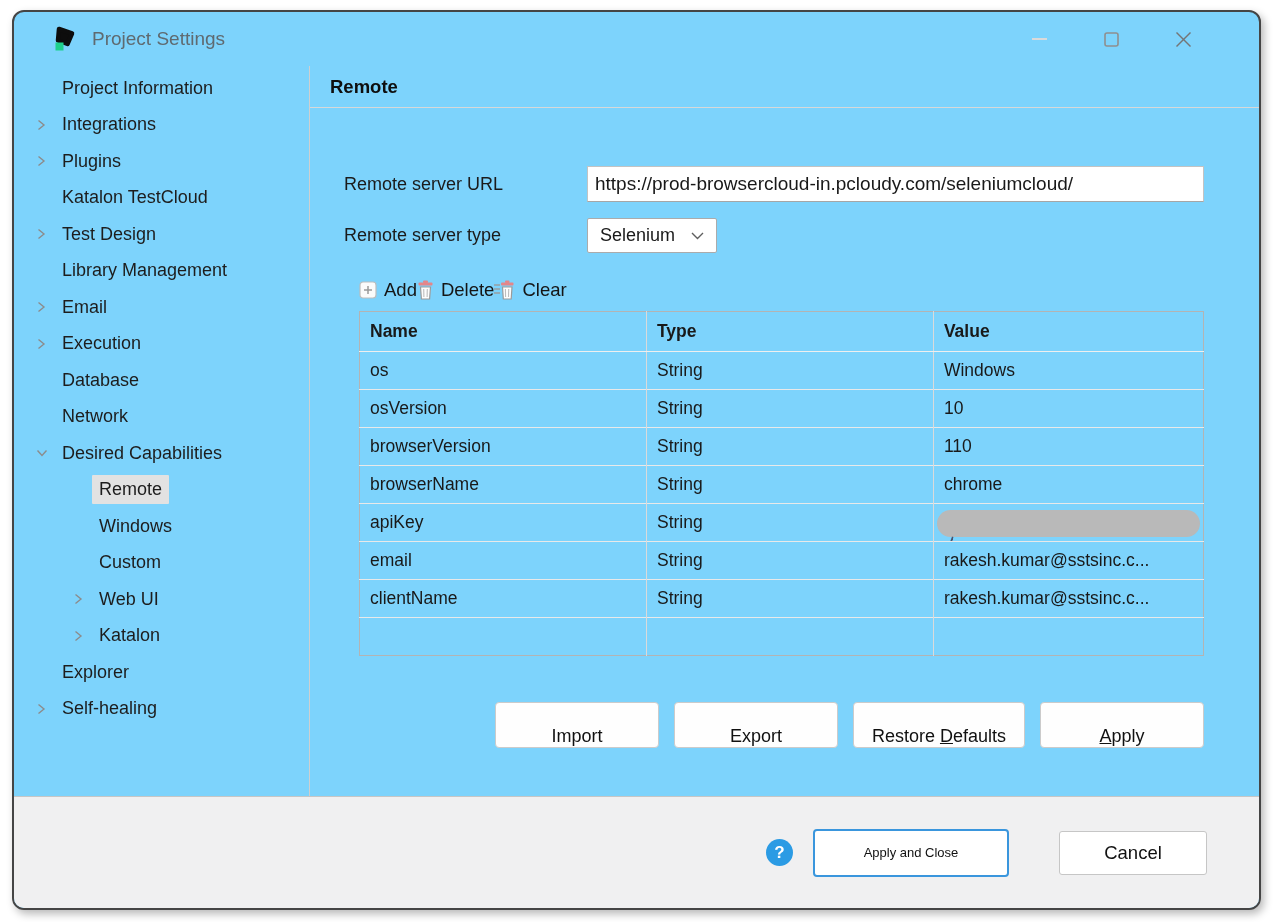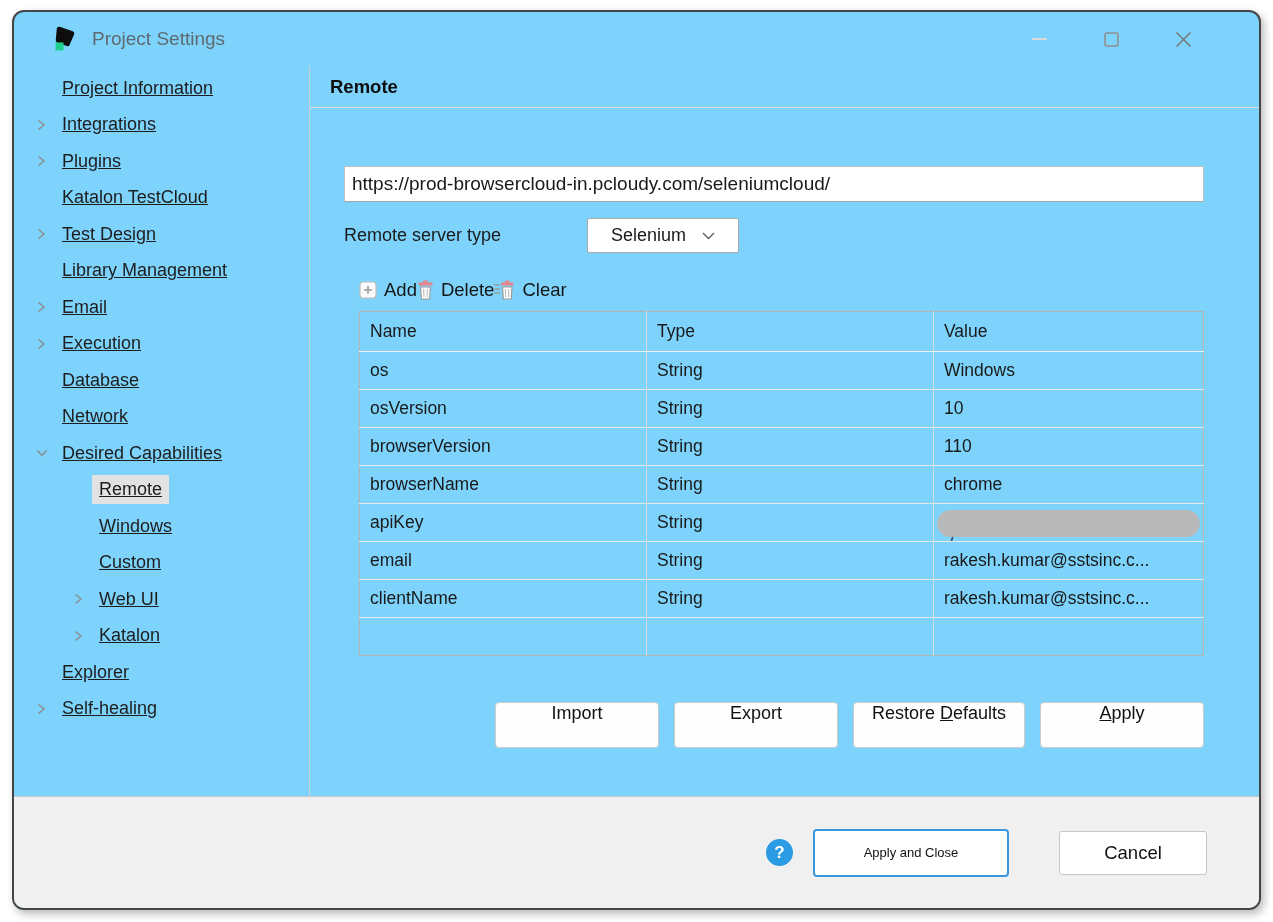--- a/index.html
+++ b/index.html
@@ -16,61 +16,61 @@
   .titlebar { height:54px; flex:0 0 auto; display:flex; align-items:center; padding-left:38px; }
   .logo { width:26px; height:28px; margin-right:14px; flex:0 0 auto; }
   .title { font-size:19px; color:#5f6a70; }
   .win-controls { margin-left:auto; display:flex; align-items:center; gap:28px; padding-right:54px; }
   .win-btn { width:44px; height:40px; display:flex; align-items:center; justify-content:center; }
 
   
   .body { flex:1 1 auto; display:flex; min-height:0; }
 
   .sidebar { width:296px; flex:0 0 auto; border-right:1px solid #cfcfcf; padding-top:4px; overflow:hidden; }
-  .side-item { height:36.5px; display:flex; align-items:center; font-size:18px; color:#1d1d1d; cursor:default;text-decoration:underline; }
+  .side-item { height:36.5px; display:flex; align-items:center; font-size:18px; color:#1d1d1d; cursor:default; }
   .side-item.l0 { padding-left:14px; }
   .side-item.l1 { padding-left:51px; }
   .chev { width:27px; flex:0 0 auto; display:flex; align-items:center; justify-content:center; }
   .side-label { padding:4px 7px; white-space:nowrap; }
   .side-item.selected .side-label { background:#e2e2e2; border-radius:1px; }
 
   .main { flex:1 1 auto; display:flex; flex-direction:column; min-width:0; }
   .main-header { height:42px; flex:0 0 auto; display:flex; align-items:center; padding-left:20px;
                  border-bottom:1px solid #d8d8d8; font-weight:bold; font-size:18.5px; color:#0e0e0e; }
   .main-content { flex:1 1 auto; padding:58px 55px 0 34px; min-height:0; }
 
   .form-row { display:flex; align-items:center; margin-bottom:16px; }
   .form-label { width:243px; flex:0 0 auto; font-size:18px; color:#1b1b1b; }
   .url-input { flex:1 1 auto; height:36px; background:#fff; border:1px solid #c3c3c3; border-bottom-color:#a6a6a6;
                font-size:19px; color:#191919; display:flex; align-items:center; padding:0 7px;
                white-space:nowrap; overflow:hidden; }
   .select { height:35px; background:#fff; border:1px solid #ababab; border-radius:2px;
-            display:flex; align-items:center; gap:16px; padding:0 23px; font-size:18px; color:#191919; }
+            display:flex; align-items:center; gap:16px; padding:0 12px; font-size:18px; color:#191919; }
 
   .cap-toolbar { margin:26px 0 10px 15px; display:flex; align-items:center; font-size:18.5px; color:#151515; }
   .tool { display:flex; align-items:center; gap:7px; cursor:default; }
 
   table.cap-table { width:calc(100% - 15px); margin-left:15px; border-collapse:collapse; table-layout:fixed;
                     border:1px solid #b3b3b3; font-size:17.5px; color:#191919; }
-  .cap-table th { height:40px; font-weight:normal; text-align:left; }
+  .cap-table th { height:40px; font-weight:bold; text-align:left; }
   .cap-table th, .cap-table td { padding:0 10px; border-right:1px solid #dadada; white-space:nowrap; overflow:hidden; }
   .cap-table th:last-child, .cap-table td:last-child { border-right:none; }
   .cap-table td { height:38px; }
   .cap-table thead th { border-bottom:1px solid #efefef; }
   .cap-table tbody tr + tr td { border-top:1px solid #e9e9e9; }
   .col-name { width:34%; } .col-type { width:34%; } .col-value { width:32%; }
 
   .redact-pill { display:block; height:27px; border-radius:14px; background:#b9b9b9;
                  width:calc(100% + 14px); margin-left:-7px; position:relative; top:1px; }
   .redact-tail { position:absolute; left:12px; bottom:-6px; width:4px; height:7px;
                  border-right:2px solid #4a5470; transform:rotate(16deg); border-bottom-right-radius:4px; }
 
   .action-row { display:flex; justify-content:flex-end; gap:15px; margin-top:46px; }
   .btn { min-width:164px; height:46px; padding:0 18px; background:#fefefe; border:1px solid #cbcbcb; border-radius:4px;
-         display:flex; align-items:flex-start; justify-content:center; font-size:18px; color:#111; cursor:default; }
+         display:flex; align-items:flex-end; justify-content:center; font-size:18px; color:#111; cursor:default; }
 
   
   .bottom-bar { height:112px; flex:0 0 auto; background:#f0f0f1; border-top:1px solid #c6c6c6;
                 display:flex; align-items:center; justify-content:flex-end; padding-right:52px; }
   .help-circle { width:27px; height:27px; border-radius:50%; background:#2b9be4; color:#fff; font-weight:bold;
                  font-size:17px; display:flex; align-items:center; justify-content:center; margin-right:20px; }
   .btn-primary { min-width:196px; height:48px; background:#fff; border:2px solid #3a96dd; border-radius:4px;
                  display:flex; align-items:center; justify-content:center; font-size:13px; color:#111; }
   .btn-cancel { min-width:148px; height:44px; background:#fff; border:1px solid #c6c6c6; border-radius:3px;
                 display:flex; align-items:center; justify-content:center; font-size:18.5px; color:#111; margin-left:50px; }
@@ -217,20 +217,21 @@
           <span class="side-label">Self-healing</span>
         </div>
       </div>
 
     <div class="main">
       <div class="main-header">Remote</div>
 
       <div class="main-content">
 
         <div class="form-row">
+          <span class="form-label">Remote server URL</span>
           <div class="url-input">https://prod-browsercloud-in.pcloudy.com/seleniumcloud/</div>
         </div>
 
         <div class="form-row">
           <span class="form-label">Remote server type</span>
           <div class="select">
             <span>Selenium</span>
             <svg width="13" height="8">
                 <polyline points="1,1 6.5,6.5 12,1" fill="none" stroke="#5f5f5f" stroke-width="1.4"></polyline>
               </svg>

